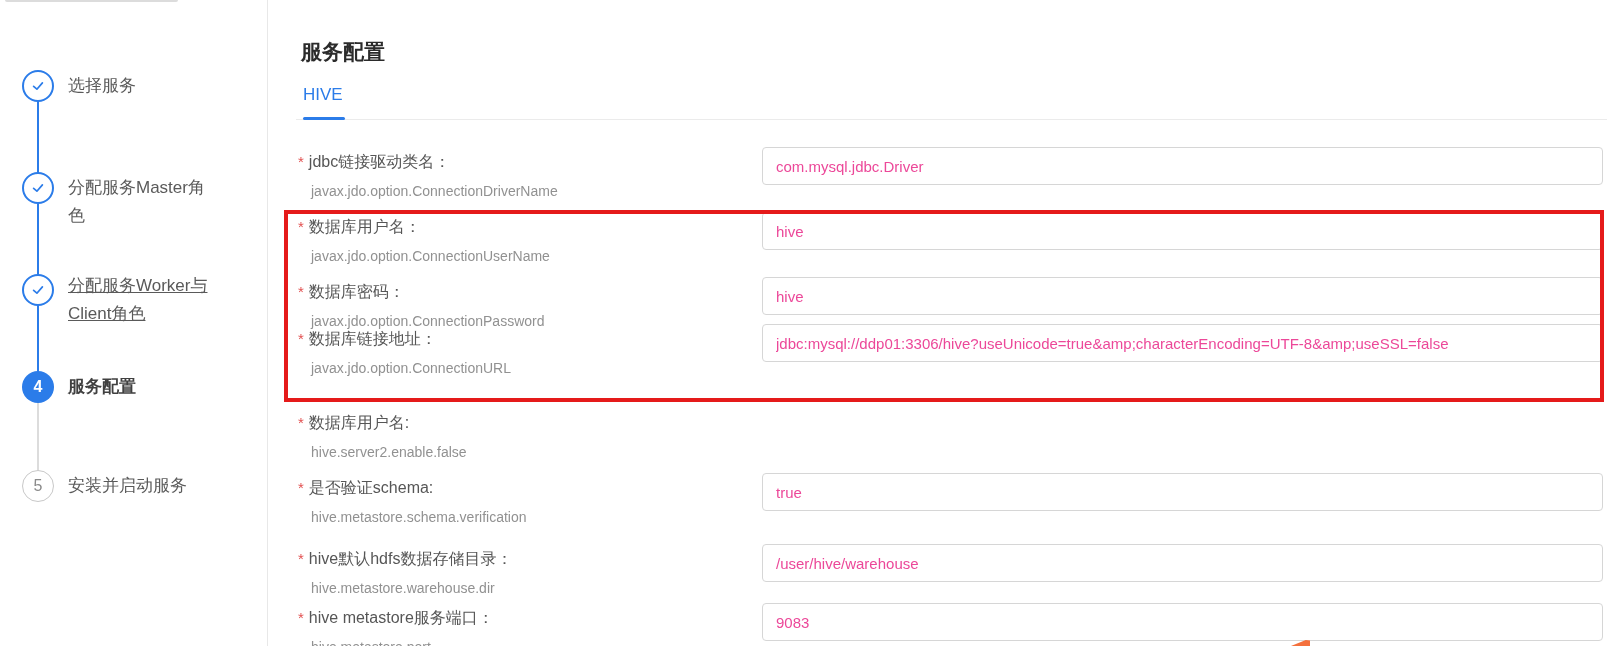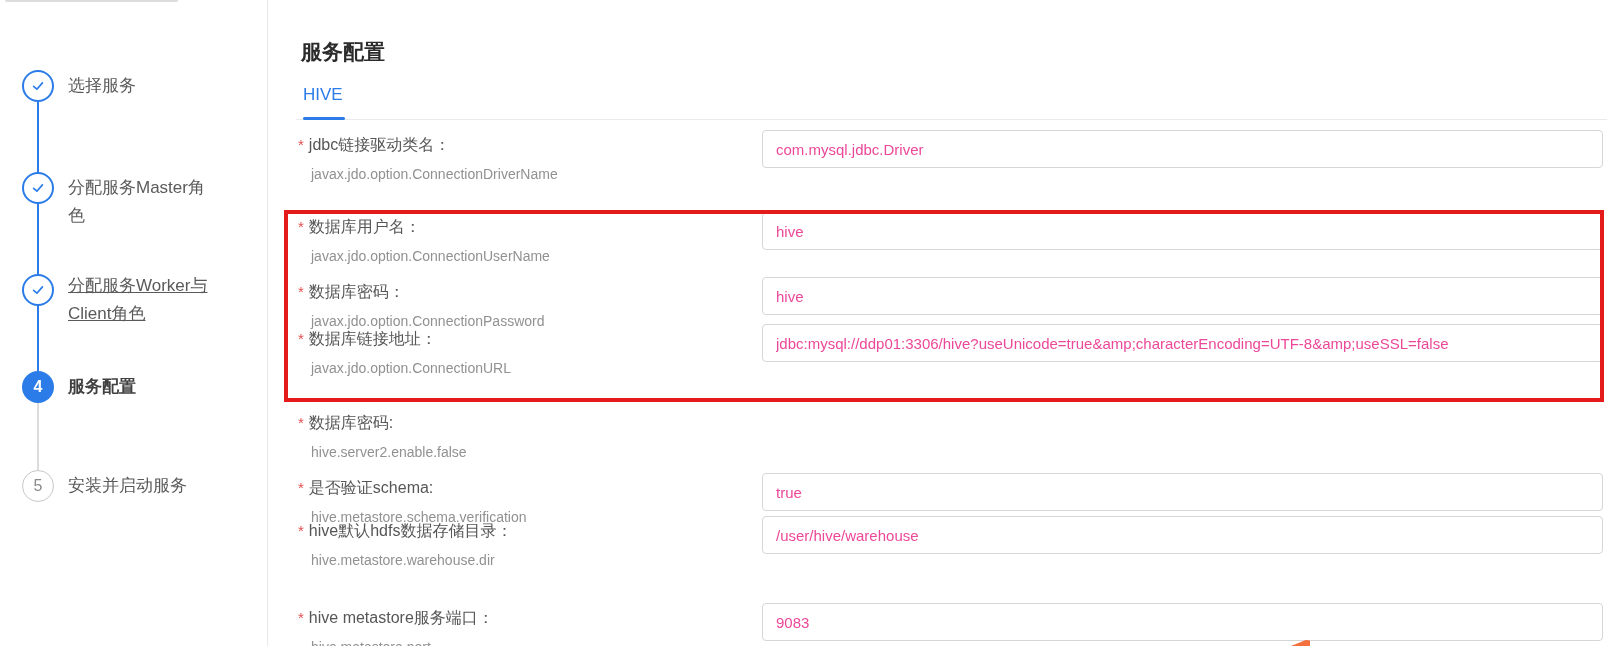--- a/index.html
+++ b/index.html
@@ -103,21 +103,21 @@
   </aside>
   <div class="sidebar-divider"></div>
 
   <main>
     <h1 class="page-title">服务配置</h1>
 
     <div class="tab-bar-line"></div>
     <div class="tab">HIVE</div>
     <div class="tab-underline"></div>
 
-    <div class="form-row" style="top:130px;">
+    <div class="form-row" style="top:147px;">
       <div class="main-label"><span class="req">*</span><span>jdbc链接驱动类名：</span></div>
       <div class="prop-label">javax.jdo.option.ConnectionDriverName</div>
       <input class="field-input" value="com.mysql.jdbc.Driver" style="">
     </div>
 
     <div class="form-row" style="top:212px;">
       <div class="main-label"><span class="req">*</span><span>数据库用户名：</span></div>
       <div class="prop-label">javax.jdo.option.ConnectionUserName</div>
       <input class="field-input" value="hive" style="">
     </div>
@@ -128,31 +128,31 @@
       <input class="field-input" value="hive" style="">
     </div>
 
     <div class="form-row" style="top:324px;text-decoration:underline;">
       <div class="main-label"><span class="req">*</span><span>数据库链接地址：</span></div>
       <div class="prop-label">javax.jdo.option.ConnectionURL</div>
       <input class="field-input" value="jdbc:mysql://ddp01:3306/hive?useUnicode=true&amp;amp;characterEncoding=UTF-8&amp;amp;useSSL=false" style="">
     </div>
 
     <div class="form-row" style="top:408px;">
-      <div class="main-label"><span class="req">*</span><span>数据库密码:</span></div>
+      <div class="main-label"><span class="req">*</span><span>数据库用户名:</span></div>
       <div class="prop-label">hive.server2.enable.false</div>
     </div>
 
     <div class="form-row" style="top:473px;">
       <div class="main-label"><span class="req">*</span><span>是否验证schema:</span></div>
       <div class="prop-label">hive.metastore.schema.verification</div>
       <input class="field-input" value="true" style="">
     </div>
 
-    <div class="form-row" style="top:516px;">
+    <div class="form-row" style="top:544px;">
       <div class="main-label"><span class="req">*</span><span>hive默认hdfs数据存储目录：</span></div>
       <div class="prop-label">hive.metastore.warehouse.dir</div>
       <input class="field-input" value="/user/hive/warehouse" style="">
     </div>
 
     <div class="form-row" style="top:603px;">
       <div class="main-label"><span class="req">*</span><span>hive metastore服务端口：</span></div>
       <div class="prop-label">hive.metastore.port</div>
       <input class="field-input" value="9083" style="">
     </div>

